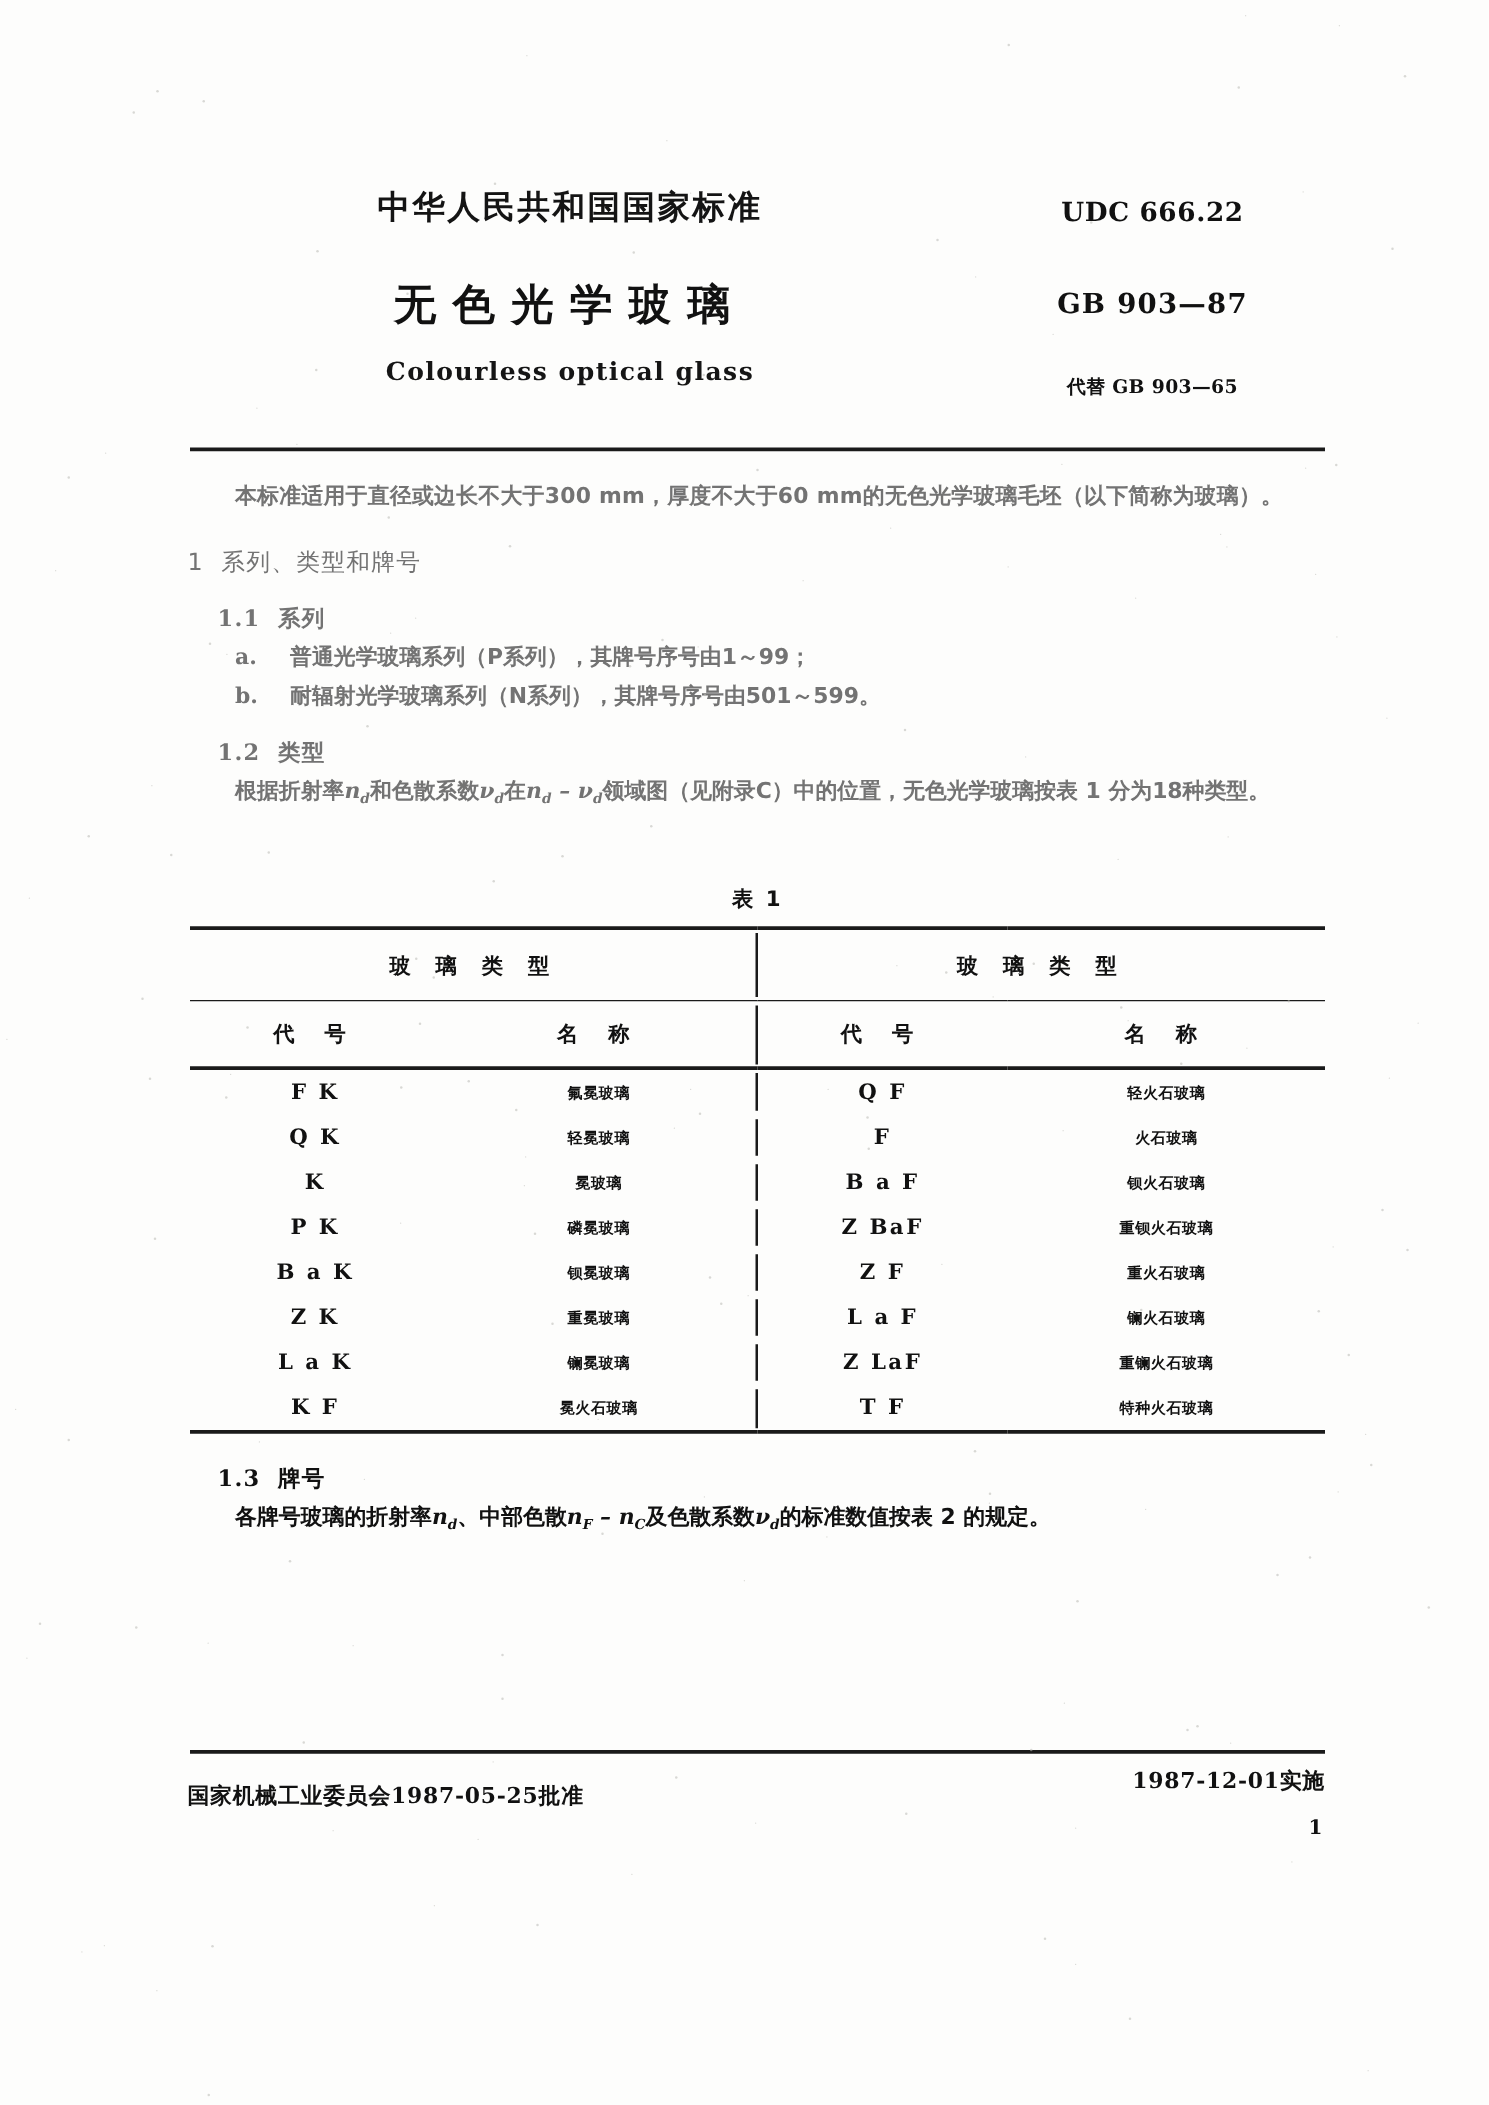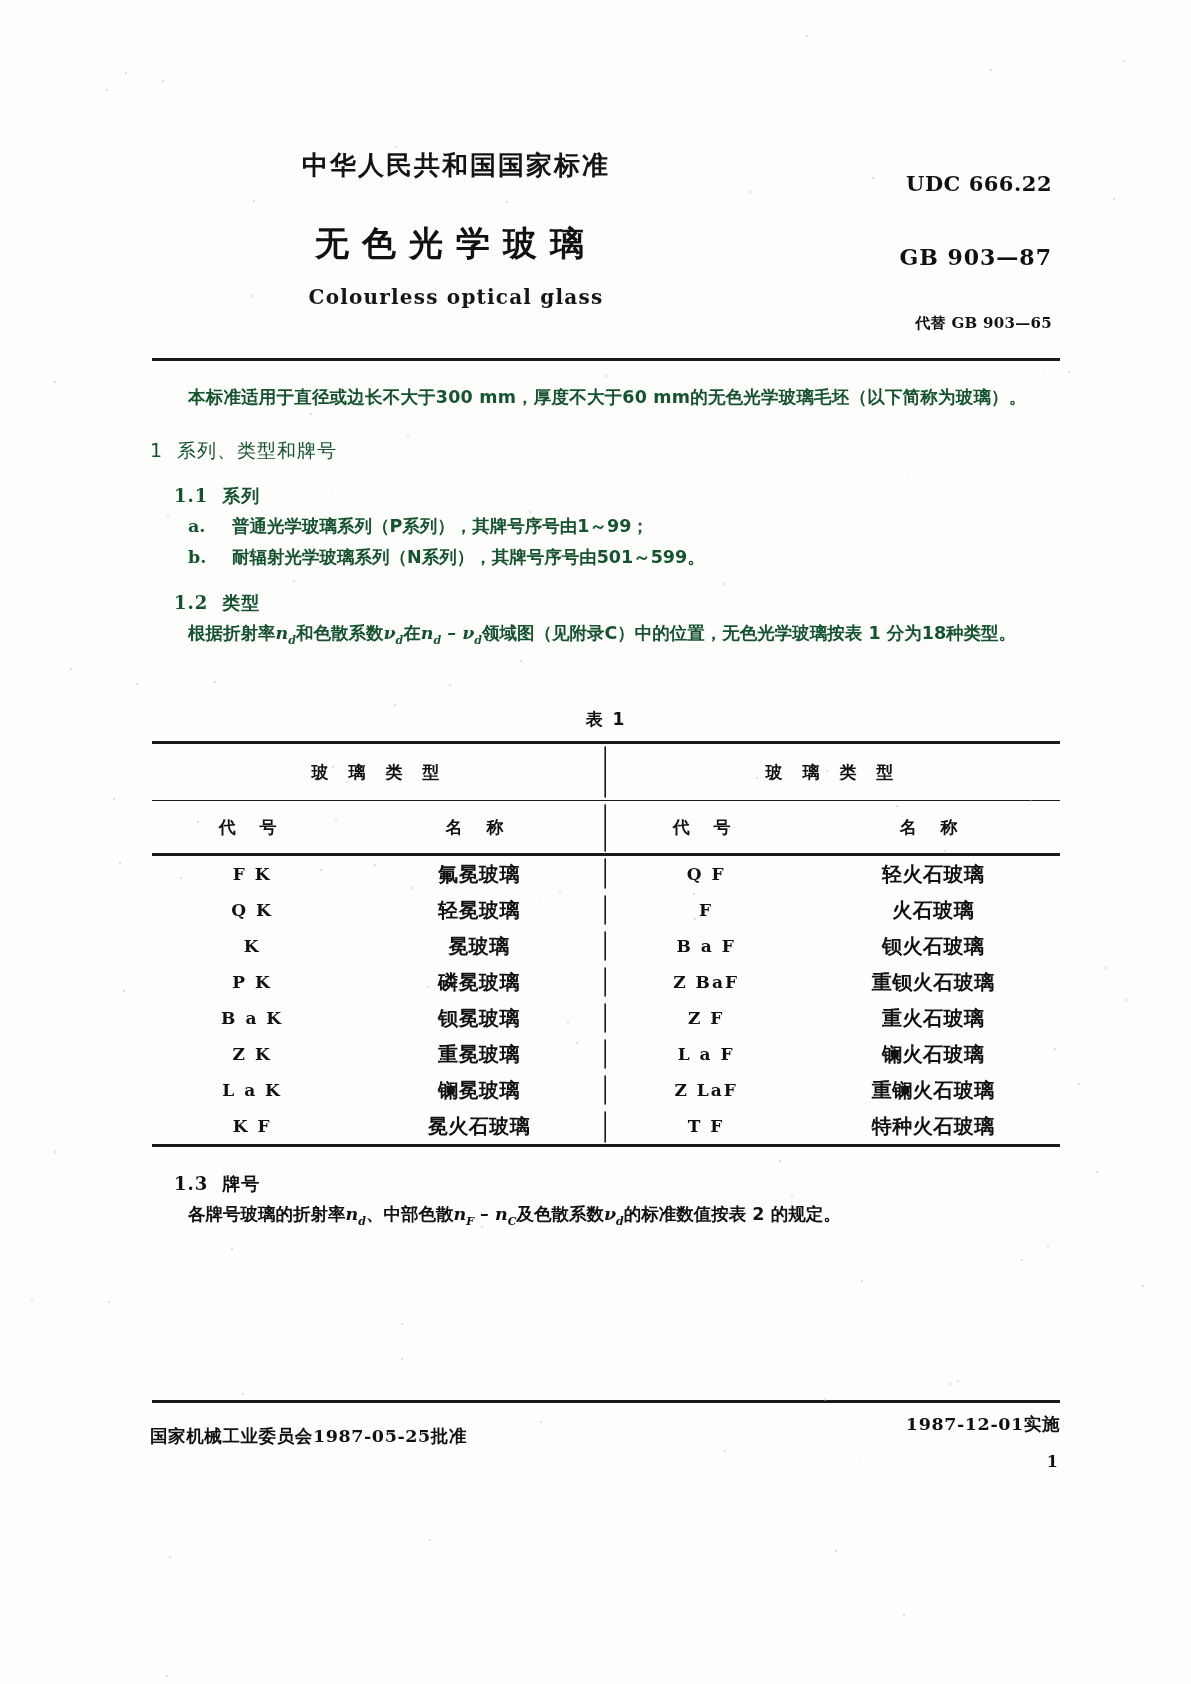--- a/index.html
+++ b/index.html
@@ -70,23 +70,23 @@
     margin-top: 18px;
     font-family: "DejaVu Serif", serif;
     font-weight: 700;
     font-size: 20px;
     letter-spacing: 1.2px;
     color: #151515;
   }
   .mast-right {
     position: absolute;
     right: 10px;
-    top: 23px;
+    top: 9px;
     width: 260px;
-    text-align: right;
+    text-align: center;
   }
   .udc {
     font-family: "DejaVu Serif", serif;
     font-weight: 700;
     font-size: 21px;
     letter-spacing: .5px;
   }
   .gbno {
     margin-top: 48px;
     font-family: "DejaVu Serif", serif;
@@ -127,21 +127,21 @@
 
   
   .body {
     position: absolute;
     left: 0;
     top: 382px;
     width: 912px;
     font-family: "DejaVu Sans", sans-serif;
     font-size: 17.5px;
     line-height: 31px;
-    color: #14532d;
+    color: #737373;
   }
   .p-intro {
     text-indent: 38px;
     text-align: justify;
     font-weight: 600;
     letter-spacing: .2px;
   }
   .h1 {
     margin-top: 22px;
     font-weight: 400;
@@ -212,21 +212,21 @@
   .rule-thin  { border-top: 1.6px solid #1a1a1a !important; }
   .vsep-mid  { border-left: 1.6px solid #1a1a1a; }
   .vsep-mid2 { border-left: 1.6px solid #1a1a1a; }
   .vsep-double {
     border-left: 1.6px solid #1a1a1a;
     box-shadow: -5px 0 0 -3.4px #1a1a1a;
   }
   .th-group { height: 54px; font-family: "DejaVu Sans", sans-serif; letter-spacing: 7px; font-weight: 700; font-size: 17px; }
   .th-sub   { height: 50px; font-family: "DejaVu Sans", sans-serif; letter-spacing: 9px; font-weight: 700; font-size: 17px; }
   td.code   { width: 200px; font-family: "DejaVu Serif", serif; letter-spacing: 2px; font-size: 17px; }
-  td.name   { width: 254px; font-family: "DejaVu Sans", sans-serif; font-size: 20px; font-weight: 700; letter-spacing: .5px; }
+  td.name   { width: 254px; font-family: "DejaVu Sans", sans-serif; font-size: 12px; font-weight: 700; letter-spacing: .5px; }
   tr.body-row td { height: 34px; }
 
   
   .after {
     position: absolute;
     left: 0;
     top: 1168px;
     width: 912px;
     font-family: "DejaVu Sans", sans-serif;
     font-size: 17.5px;

